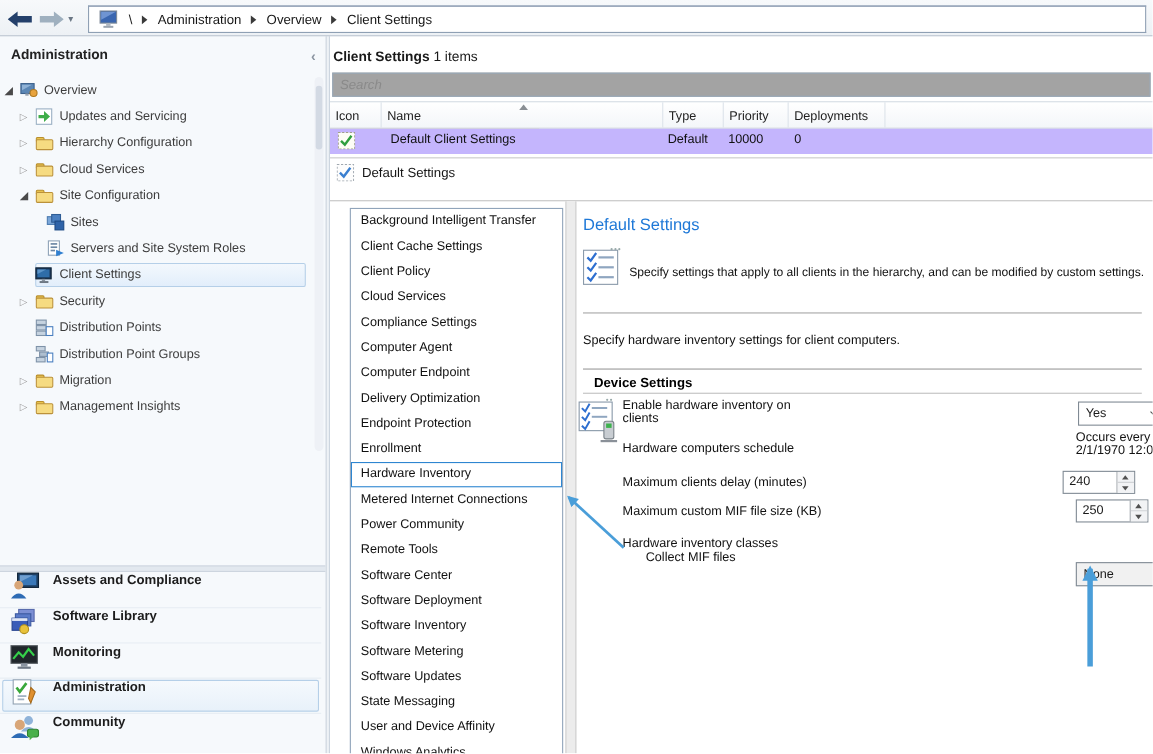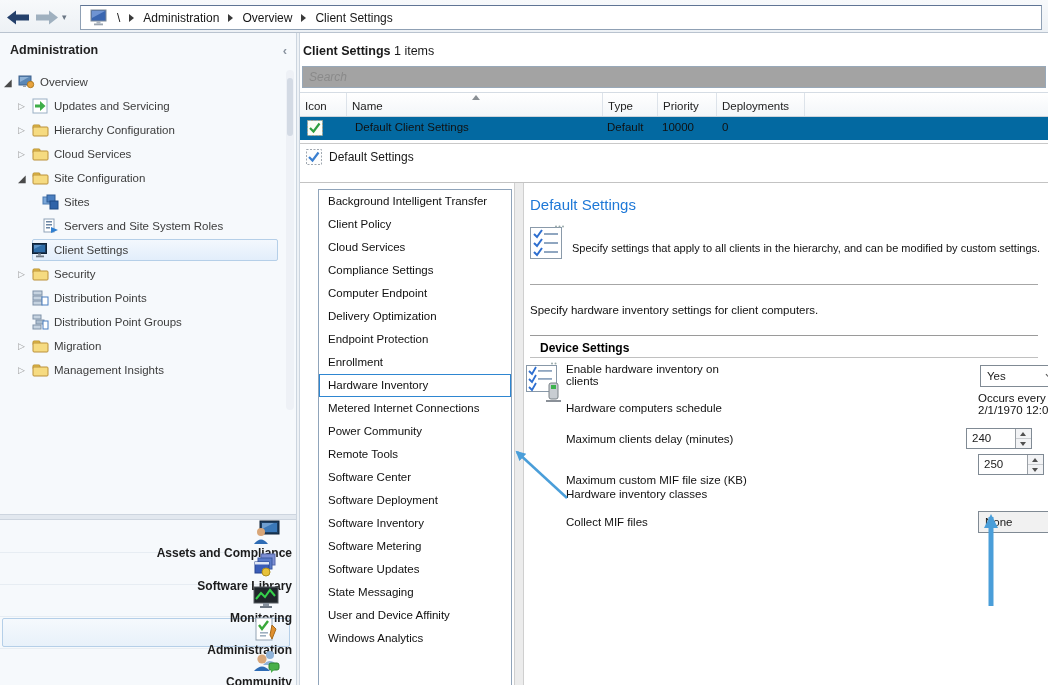--- a/index.html
+++ b/index.html
@@ -32,41 +32,41 @@
   .ticon { width:17px; height:16px; flex:0 0 17px; margin-right:5px; position:relative; z-index:2; }
   .tlabel { position:relative; z-index:2; white-space:nowrap; }
   .sel-box { position:absolute; left:32px; right:6px; top:1px; bottom:1px; border:1px solid #b5cfe8; border-radius:2px;
              background:linear-gradient(#f3f8fd,#e2eefb); z-index:0; }
   .scrollbar { position:absolute; right:2px; top:37px; width:8px; height:340px; background:#eef1f6; border-radius:4px; }
   .scroll-thumb { position:absolute; left:1px; top:8px; width:6px; height:58px; background:#d3dae4; border-radius:3px; }
 
   .ws-grip { position:absolute; left:0; right:0; top:481px; height:6px; background:#e2e8ef;
              border-top:1px solid #cdd5df; border-bottom:1px solid #cdd5df; }
   .workspaces { position:absolute; left:0; right:4px; top:487px; }
-  .wsrow { height:32px; display:flex; align-items:flex-end; padding-left:8px; position:relative; font-weight:bold; font-size:12px; color:#1c1c1c; cursor:default; border-top:1px solid #e7edf3;flex-direction:column; }
+  .wsrow { height:32px; display:flex; align-items:flex-start; padding-left:8px; position:relative; font-weight:bold; font-size:12px; color:#1c1c1c; cursor:default; border-top:1px solid #e7edf3; }
   .wsicon { width:30px; height:26px; margin-right:10px; position:relative; z-index:2; }
   .wslabel { position:relative; z-index:2; }
   .ws-sel { position:absolute; left:2px; right:2px; top:1px; bottom:1px; border:1px solid #b5cfe8; border-radius:2px;
             background:linear-gradient(#f5f9fd,#e8f1fa); z-index:0; }
 
   
   .hl { position:absolute; background:#e6d24a; z-index:1; }
 
   
   .main-title { position:absolute; left:303px; top:44px; font-size:12.5px; z-index:2; }
   .main-title b { font-weight:bold; }
   .searchbox { position:absolute; left:302px; top:66px; width:744px; height:22px; border:1px solid #98a8b8; background:#a3a3a3;
                font-family:"Liberation Sans",sans-serif; font-size:12px; padding:0 6px; color:#333; }
   .searchbox::placeholder { font-style:italic; color:#8a8a8a; }
 
   .thead { position:absolute; left:300px; top:92px; right:0; height:25px;
            background:linear-gradient(#ffffff,#f3f6f9); border-top:1px solid #d5dce4; border-bottom:1px solid #ccd4dc; z-index:2; }
   .th { position:absolute; top:0; height:100%; border-right:1px solid #dde3ea; padding:7px 0 0 5px; font-size:11.5px; color:#222; }
   .sort-tri { position:absolute; left:172px; top:2px; width:0; height:0; border-left:4px solid transparent; border-right:4px solid transparent; border-bottom:5px solid #8a8f94; }
-  .trowdata { position:absolute; left:300px; top:117px; right:0; height:23px; background:#0369a1; z-index:2; }
+  .trowdata { position:absolute; left:300px; top:117px; right:0; height:23px; background:#c4b5fd; z-index:2; }
   .cell { position:absolute; top:4px; font-size:11.5px; color:#111; z-index:2; }
   .row-sep { position:absolute; left:300px; top:143px; right:0; height:0; border-top:1px solid #c9c9c9; z-index:2; }
   .preview-tab { position:absolute; left:306px; top:149px; display:flex; align-items:center; gap:7px; z-index:2; font-size:12px; color:#161616; }
 
   
   .dialog { position:absolute; left:300px; top:182px; right:0; bottom:0; background:#fff; border-top:1px solid #c3c3c3; z-index:2; }
   .lb { position:absolute; left:18px; top:6px; width:194px; height:510px; border:1px solid #90a4ba; background:#fff; overflow:hidden; }
   .lb-item { height:23px; line-height:21px; padding-left:8px; border:1px solid transparent; color:#101010; cursor:default; white-space:nowrap; }
   .lb-item.sel { border-color:#2e86d1; }
   .dlg-split { position:absolute; left:214px; top:0; width:10px; bottom:0; background:#ececec;
@@ -389,23 +389,25 @@
         <rect x="0.5" y="0.5" width="15" height="15" fill="#fdfdfd" stroke="#a0a8b0" stroke-dasharray="2,1.5"></rect>
         <polyline points="3,8 6.5,11.5 12.5,3.5" fill="none" stroke="#3a7fd0" stroke-width="2.2"></polyline>
       </svg>
     <span>Default Settings</span>
   </div>
 
   <div class="dialog">
 
     <div class="lb">
       <div class="lb-item">Background Intelligent Transfer</div>
+      <div class="lb-item">Client Cache Settings</div>
       <div class="lb-item">Client Policy</div>
       <div class="lb-item">Cloud Services</div>
       <div class="lb-item">Compliance Settings</div>
+      <div class="lb-item">Computer Agent</div>
       <div class="lb-item">Computer Endpoint</div>
       <div class="lb-item">Delivery Optimization</div>
       <div class="lb-item">Endpoint Protection</div>
       <div class="lb-item">Enrollment</div>
       <div class="lb-item sel">Hardware Inventory</div>
       <div class="lb-item">Metered Internet Connections</div>
       <div class="lb-item">Power Community</div>
       <div class="lb-item">Remote Tools</div>
       <div class="lb-item">Software Center</div>
       <div class="lb-item">Software Deployment</div>
@@ -470,32 +472,32 @@
 
       <div class="flabel" style="top:250px;">Maximum clients delay (minutes)</div>
       <div class="spin" style="left:436px; top:245px;">
         <span>240</span>
         <span class="spin-btns">
             <span class="spin-up"></span>
             <span class="spin-dn"></span>
           </span>
       </div>
 
-      <div class="flabel" style="top:291px;text-align:right;">Maximum custom MIF file size (KB)</div>
+      <div class="flabel" style="top:276px;text-align:right;">Maximum custom MIF file size (KB)</div>
       <div class="spin" style="left:448px; top:271px;">
         <span>250</span>
         <span class="spin-btns">
             <span class="spin-up"></span>
             <span class="spin-dn"></span>
           </span>
       </div>
 
       <div class="flabel" style="top:305px;">Hardware inventory classes</div>
 
-      <div class="flabel" style="top:333px;">Collect MIF files</div>
+      <div class="flabel" style="top:318px;margin-left:21px;">Collect MIF files</div>
       <div class="combo gray" style="left:448px; top:328px; width:188px;">
         <span>None</span>
 
       </div>
     </div>
   </div>
 
   <svg class="arrows">
     <defs>
       <marker id="ah1" markerUnits="userSpaceOnUse" markerWidth="12" markerHeight="12" refX="8" refY="5" orient="auto">

